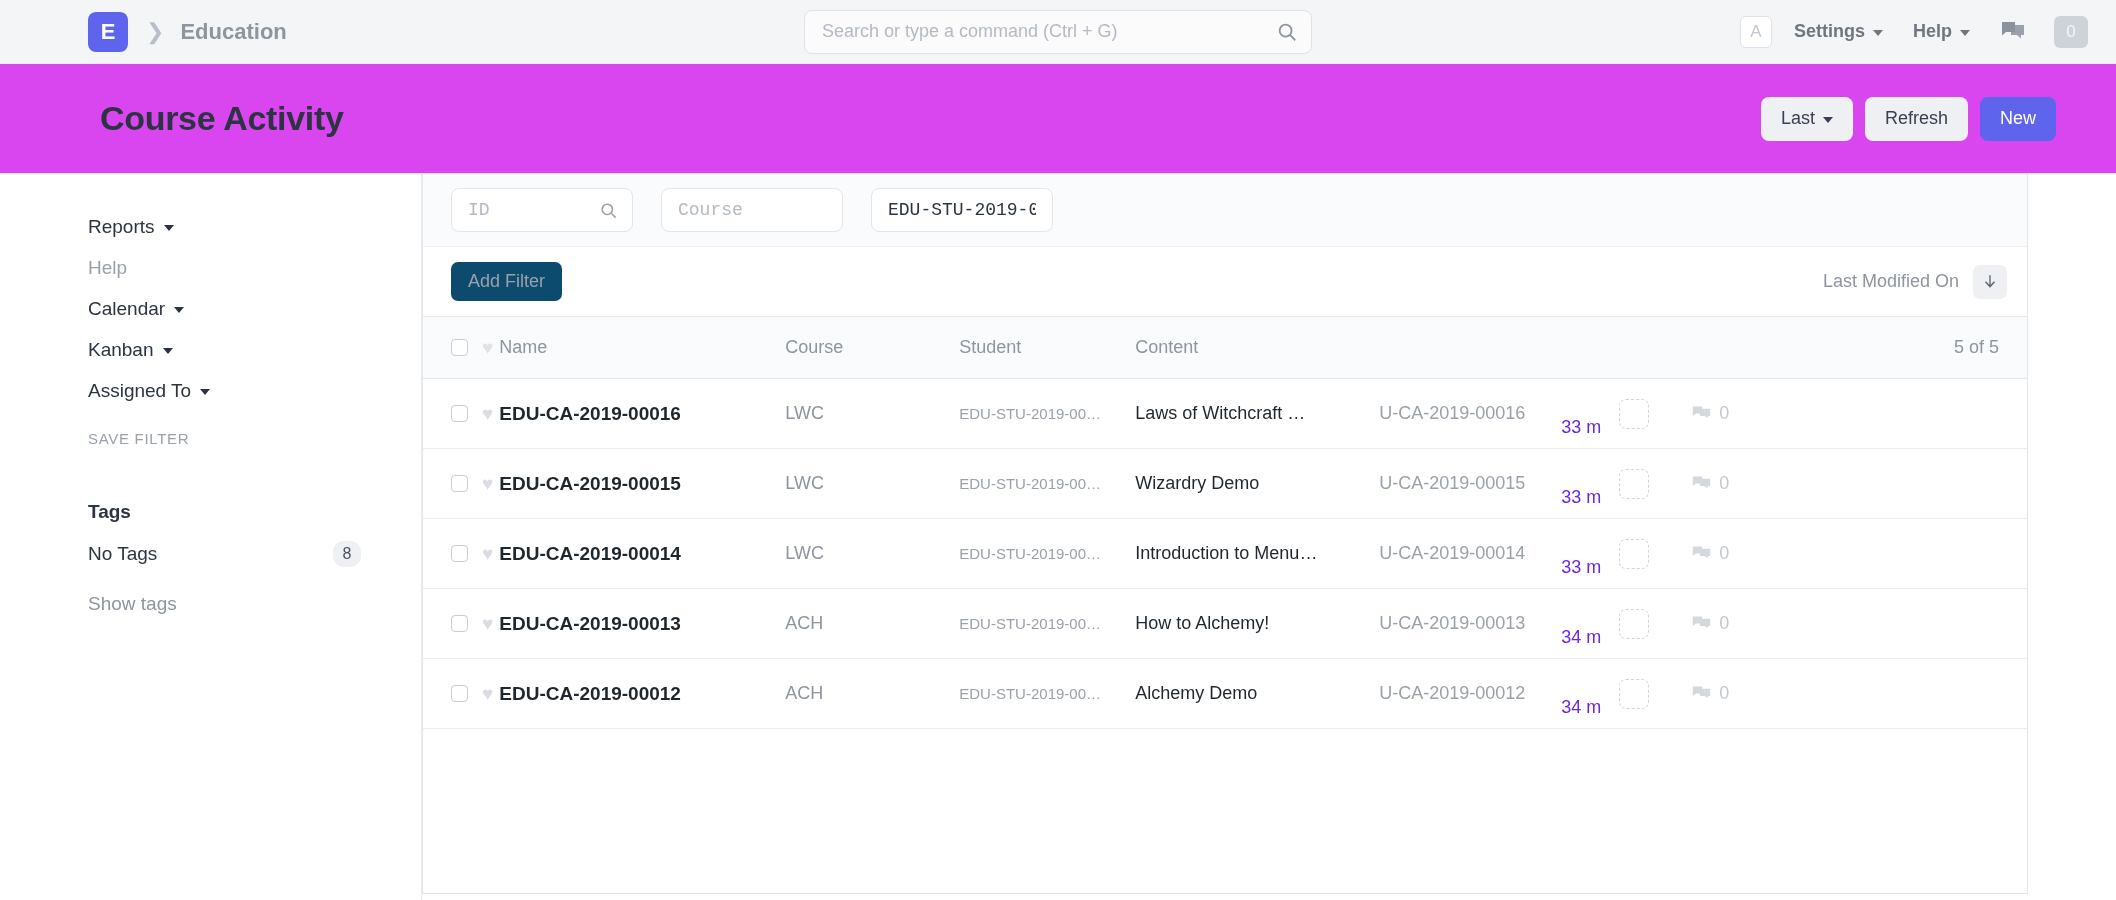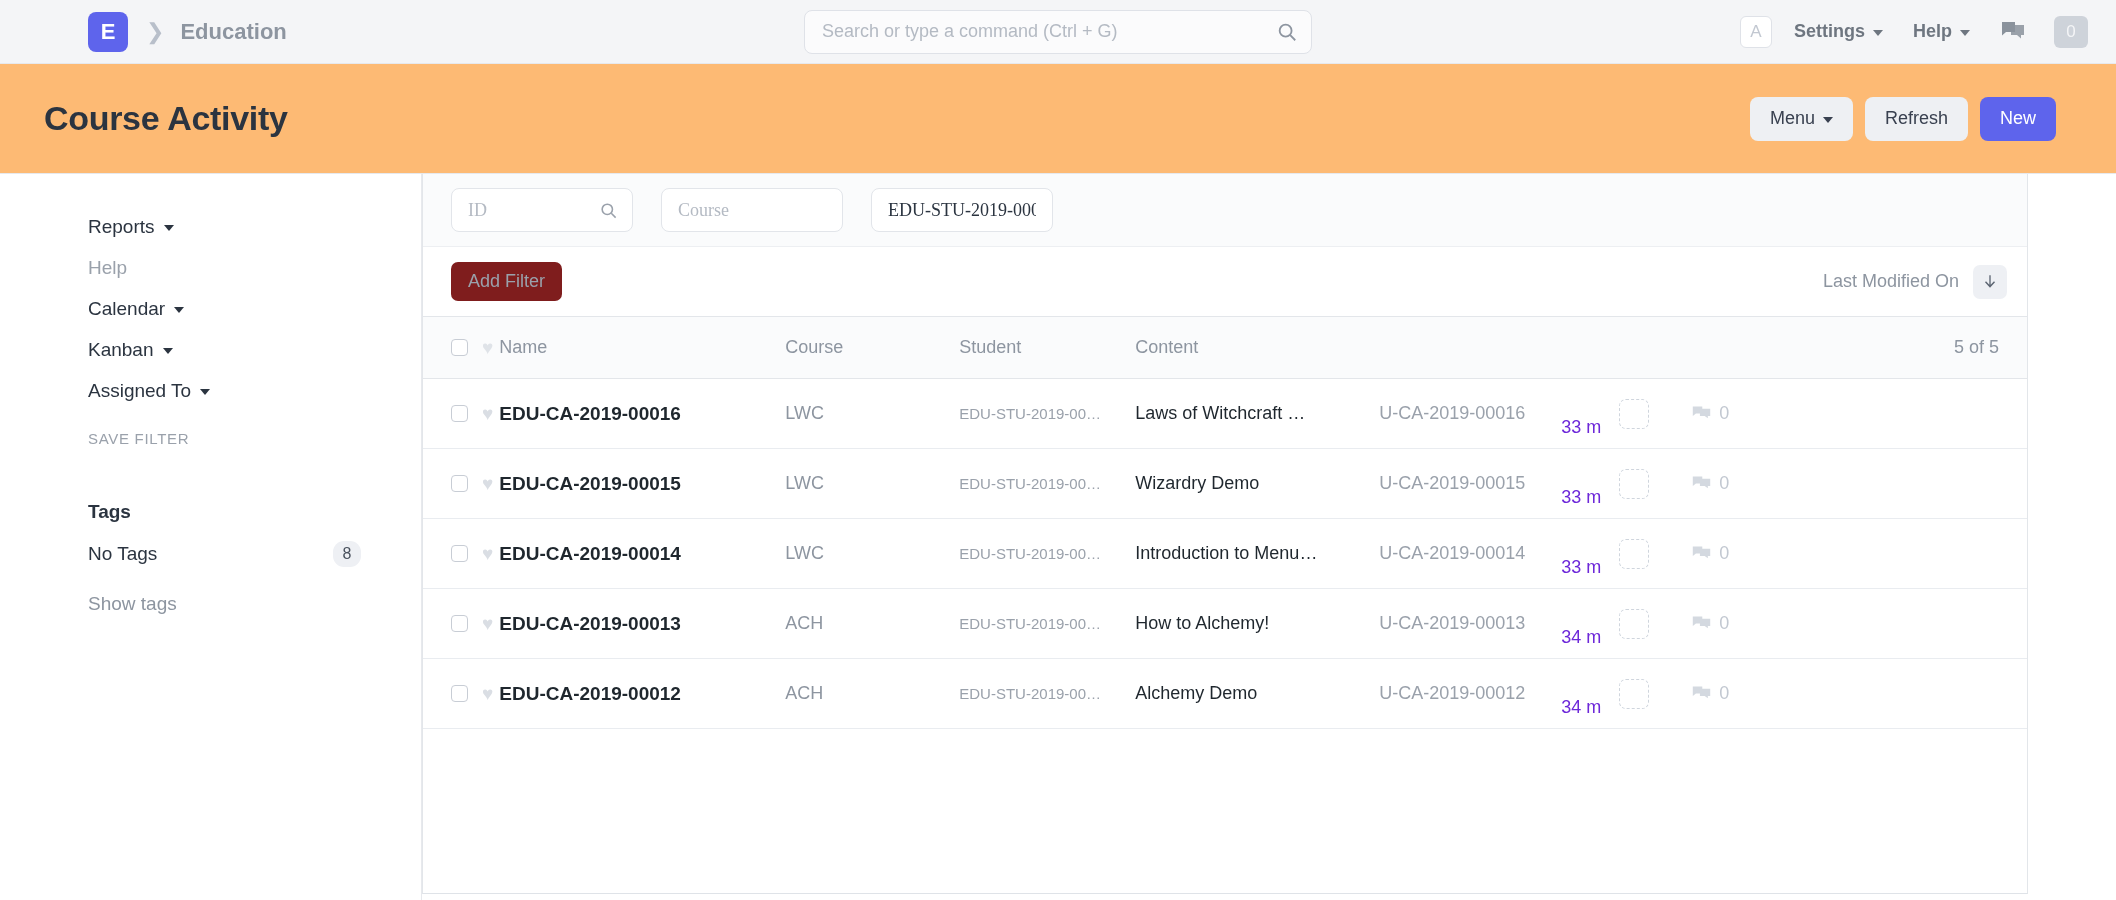--- a/index.html
+++ b/index.html
@@ -112,24 +112,24 @@
     border-radius: 6px;
     color: #f4f5f7;
     font-size: 17px;
     display: flex; align-items: center; justify-content: center;
     cursor: pointer;
   }
 
   
   .page-head {
     height: 110px;
-    background: #fdba74;
+    background: #d946ef;
     border-bottom: 1px solid #e7e9ed;
     display: flex; align-items: center;
-    padding: 0 60px 0 44px;
+    padding: 0 60px 0 100px;
   }
   .page-title {
     font-size: 34px;
     font-weight: bold;
     color: #2b3440;
     letter-spacing: -0.3px;
   }
   .head-actions { margin-left: auto; display: flex; align-items: center; gap: 12px; }
   .btn {
     height: 44px;
@@ -240,40 +240,40 @@
     border-radius: 8px;
     background: #fff;
     display: flex; align-items: center;
     padding: 0 16px;
     font-size: 18px;
     position: relative;
   }
   .filter-field input {
     border: none; outline: none;
     font-size: 18px;
-    font-family: Liberation Serif, serif;
+    font-family: Liberation Mono, monospace;
     color: #2b3440;
     background: transparent;
     width: 100%;
   }
   .filter-field input::placeholder { color: #b4bac3; }
   .ff-id { width: 182px; padding-right: 40px; }
   .ff-course { width: 182px; }
   .ff-student { width: 182px; }
   .ff-icon { position: absolute; right: 14px; color: #9aa1ab; display:flex; }
 
   .addfilter-row {
     height: 70px;
     display: flex; align-items: center;
     padding: 0 20px 0 28px;
     border-bottom: 1px solid #e3e6ea;
     background: #fff;
   }
   .add-filter-btn {
-    background: #7f1d1d;
+    background: #0c4a6e;
     color: #9aa1ab;
     font-size: 18px;
     border-radius: 7px;
     padding: 9px 17px;
     cursor: pointer;
   }
   .sort-area { margin-left: auto; display: flex; align-items: center; gap: 14px; }
   .sort-label { color: #8d95a0; font-size: 18px; cursor: pointer; }
   .sort-dir-btn {
     width: 34px; height: 34px;
@@ -387,21 +387,21 @@
       </svg>
     </span>
     <div class="notif-badge">0</div>
   </div>
 </div>
 
 <div class="page-head">
   <div class="page-title">Course Activity</div>
   <div class="head-actions">
     <button class="btn btn-default">
-      <span>Menu</span>
+      <span>Last</span>
       <span class="caret"></span>
     </button>
     <button class="btn btn-default">Refresh</button>
     <button class="btn btn-primary">New</button>
   </div>
 </div>
 
 <div class="body-wrap">
 
   <div class="sidebar">

